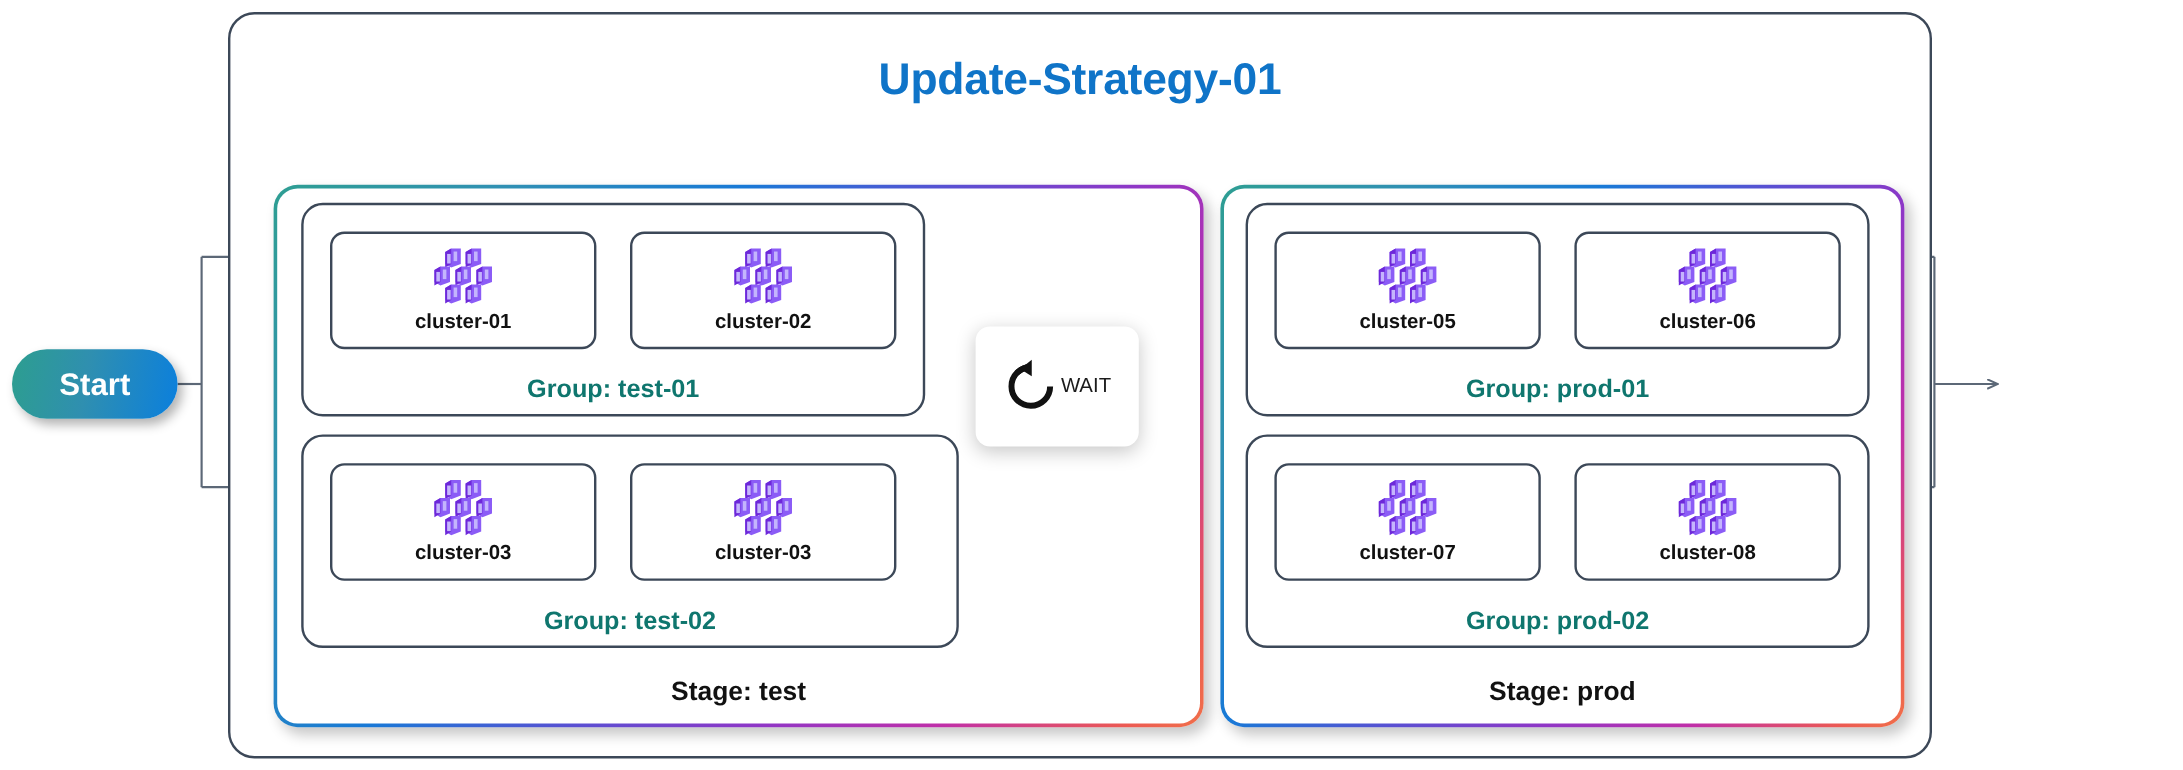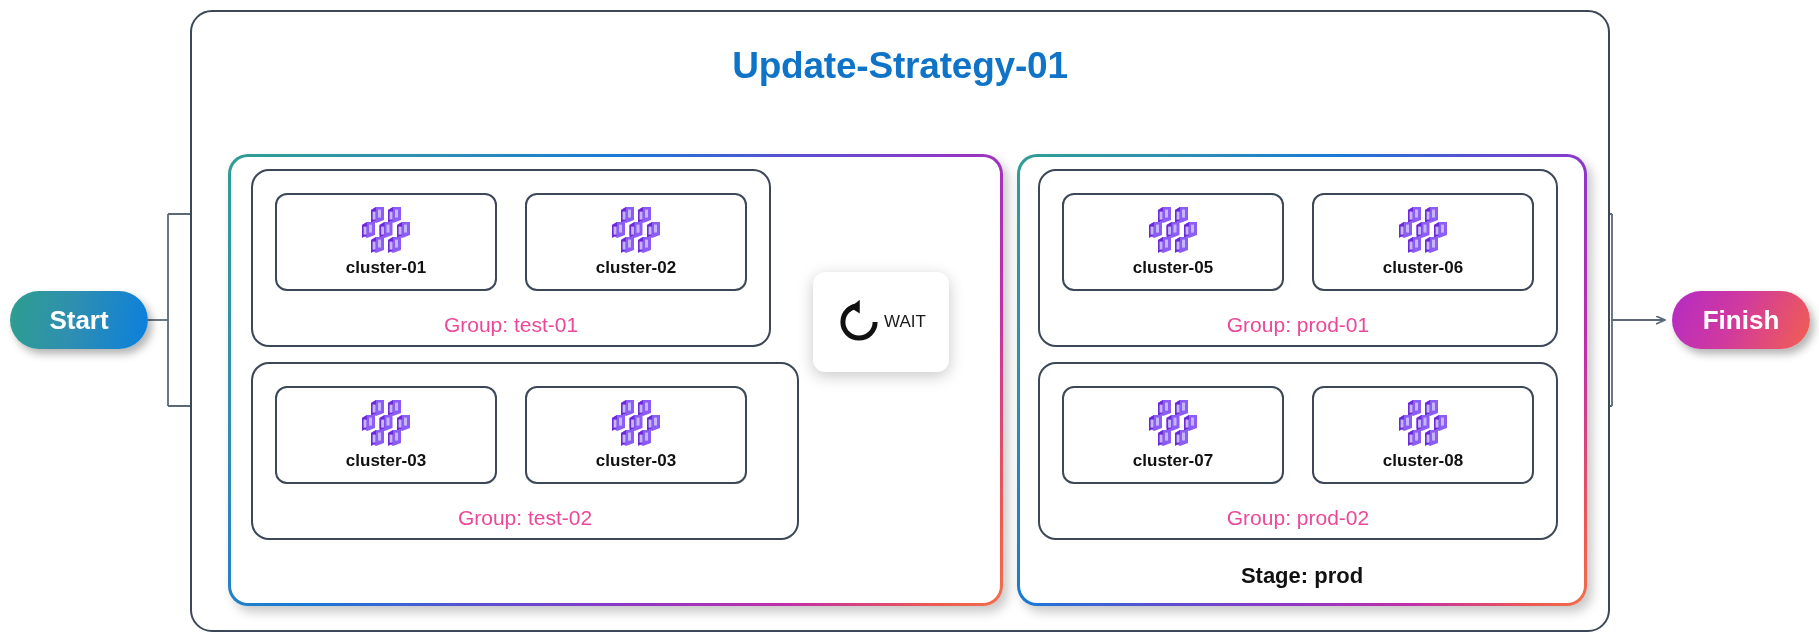--- a/index.html
+++ b/index.html
@@ -70,21 +70,21 @@
   }
 
   
   .group{
     position:absolute;
     border:2px solid #3c4858;border-radius:18px;background:#fff;
     box-sizing:border-box;
   }
   .group-label{
     position:absolute;bottom:8px;left:0;width:100%;
-    text-align:center;font-size:21px;color:#ec4899;font-weight:normal;
+    text-align:center;font-size:21px;color:#0f766e;font-weight:bold;
     user-select:none;
   }
 
   
   .g-test-01{left:20px;top:12px;width:520px;height:178px;}
   .g-test-02{left:20px;top:205px;width:548px;height:178px;}
   
   .g-prod-01{left:18px;top:12px;width:520px;height:178px;}
   .g-prod-02{left:18px;top:205px;width:520px;height:178px;}
 
@@ -367,20 +367,21 @@
                   <rect x="1.6" y="4.6" width="3" height="8" fill="#c4b5fd"></rect>
                   <rect x="7" y="2.6" width="3" height="8" fill="#c4b5fd"></rect>
                 </g>
             </g>
           </svg>
           <div class="cluster-name">cluster-03</div>
         </div>
         <div class="group-label">Group: test-02</div>
       </div>
 
+      <div class="stage-label">Stage: test</div>
     </div>
   </div>
 
   <div class="wait-card">
     <svg class="wait-icon" viewBox="0 0 24 24">
       <path d="M12 3.6 a8.4 8.4 0 1 0 8.4 8.4" fill="none" stroke="#111" stroke-width="2.6" stroke-linecap="butt"></path>
       <path d="M12 3.6 a8.4 8.4 0 0 0 -5.9 2.45" fill="none" stroke="#111" stroke-width="2.6"></path>
       <path d="M12.4 0.4 L7.4 4.4 L12.4 7.6 Z" fill="#111"></path>
     </svg>
     <div class="wait-label">WAIT</div>
@@ -590,17 +591,14 @@
           </svg>
           <div class="cluster-name">cluster-08</div>
         </div>
         <div class="group-label">Group: prod-02</div>
       </div>
 
       <div class="stage-label">Stage: prod</div>
     </div>
   </div>
 
-  <div class="pill pill-finish">
-    <span>Finish</span>
-  </div>
 
 </div>
 
 </body></html>

